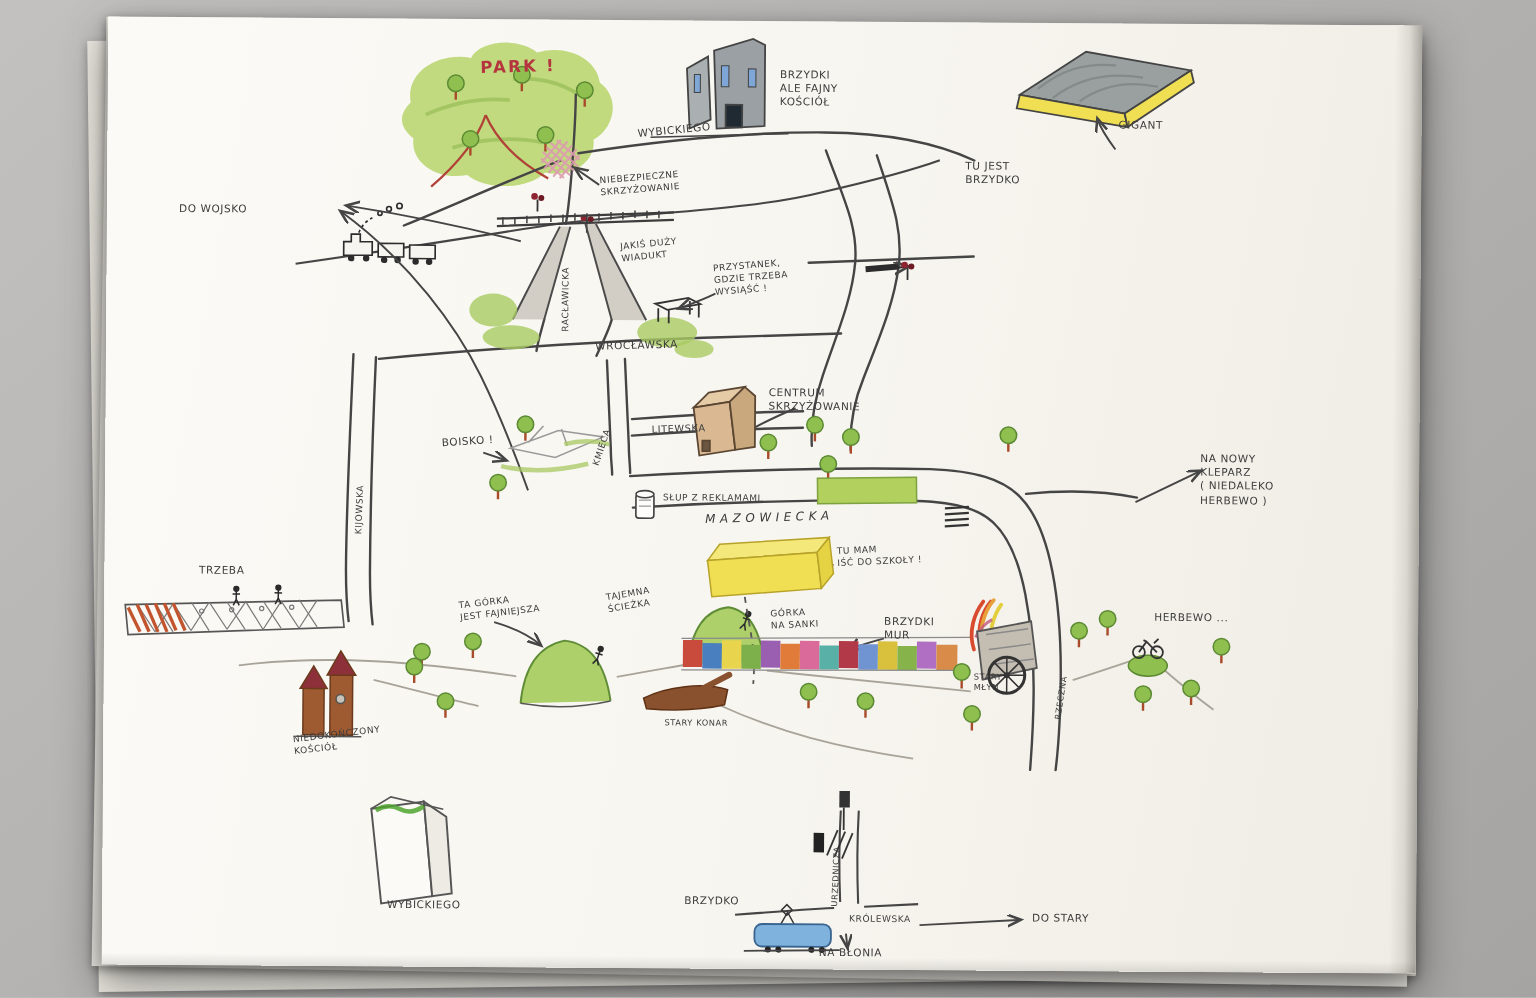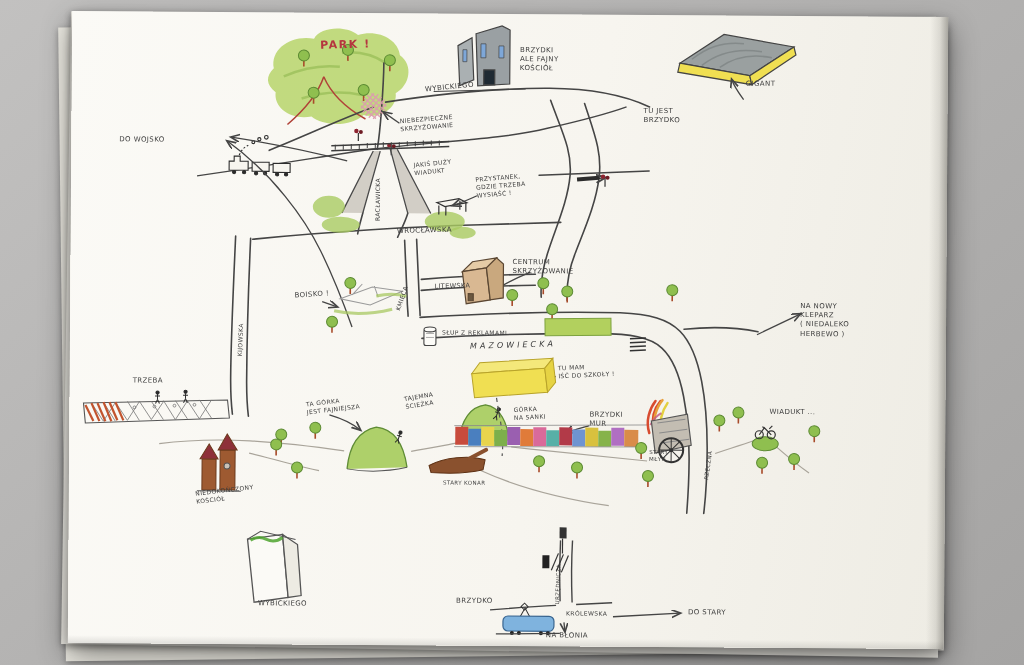--- a/index.html
+++ b/index.html
@@ -414,21 +414,21 @@
       <div class="lbl" style="left:63px;top:365px">TRZEBA</div>
       <div class="lbl s6" style="left:166px;top:344px;transform:rotate(-88deg)">KIJOWSKA</div>
       <div class="lbl s6" style="left:236px;top:388px;transform:rotate(-7deg)">TA GÓRKA
 JEST FAJNIEJSZA</div>
       <div class="lbl s6" style="left:334px;top:382px;transform:rotate(-10deg)">TAJEMNA
 ŚCIEŻKA</div>
       <div class="lbl s6" style="left:444px;top:392px;transform:rotate(-3deg)">GÓRKA
 NA SANKI</div>
       <div class="lbl" style="left:520px;top:396px">BRZYDKI
 MUR</div>
-      <div class="lbl" style="left:700px;top:392px">WIADUKT ...</div>
+      <div class="lbl" style="left:700px;top:392px">HERBEWO ...</div>
       <div class="lbl s55" style="left:580px;top:434px">STARY
 MŁYN</div>
       <div class="lbl s55" style="left:634px;top:464px;transform:rotate(-82deg)">RZECZNA</div>
       <div class="lbl s55" style="left:374px;top:466px">STARY KONAR</div>
       <div class="lbl s6" style="left:126px;top:478px;transform:rotate(-7deg)">NIEDOKOŃCZONY
 KOŚCIÓŁ</div>
       <div class="lbl" style="left:190px;top:587px">WYBICKIEGO</div>
       <div class="lbl" style="left:388px;top:583px">BRZYDKO</div>
       <div class="lbl s55" style="left:486px;top:590px;transform:rotate(-88deg)">URZĘDNICZA</div>
       <div class="lbl s6" style="left:498px;top:595px">KRÓLEWSKA</div>

